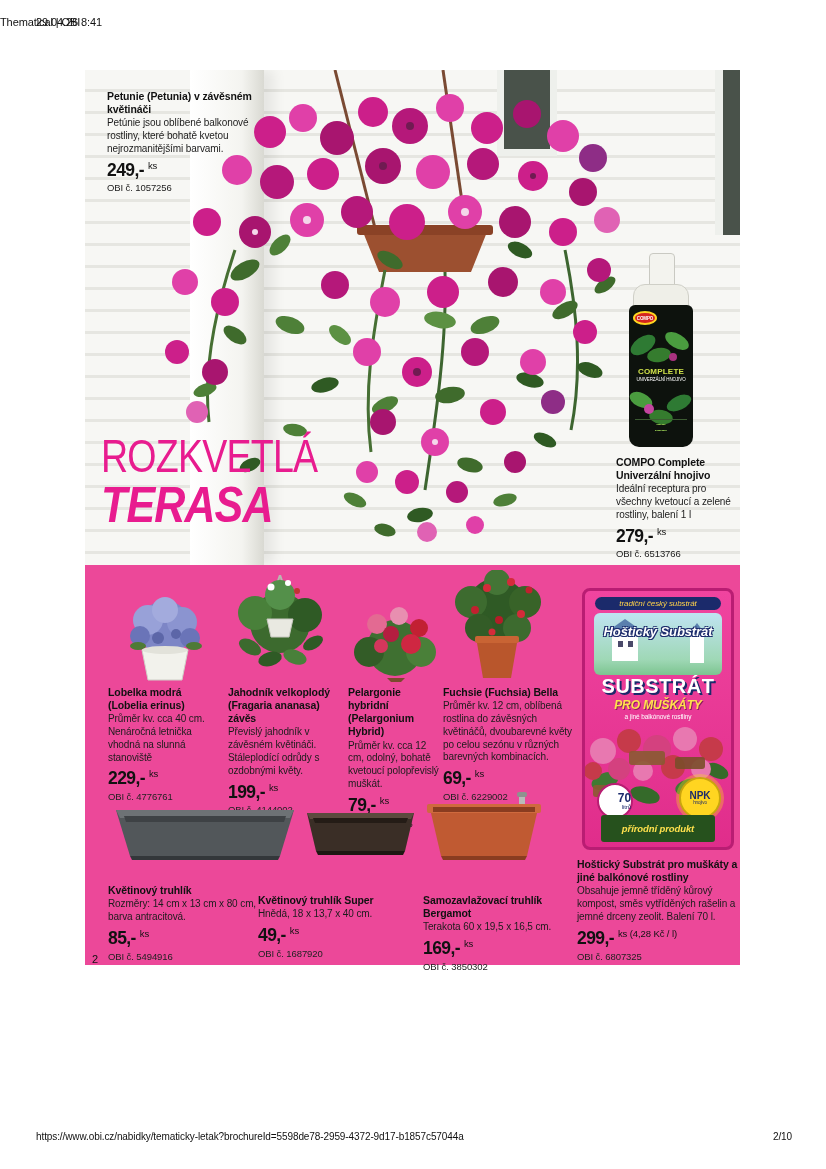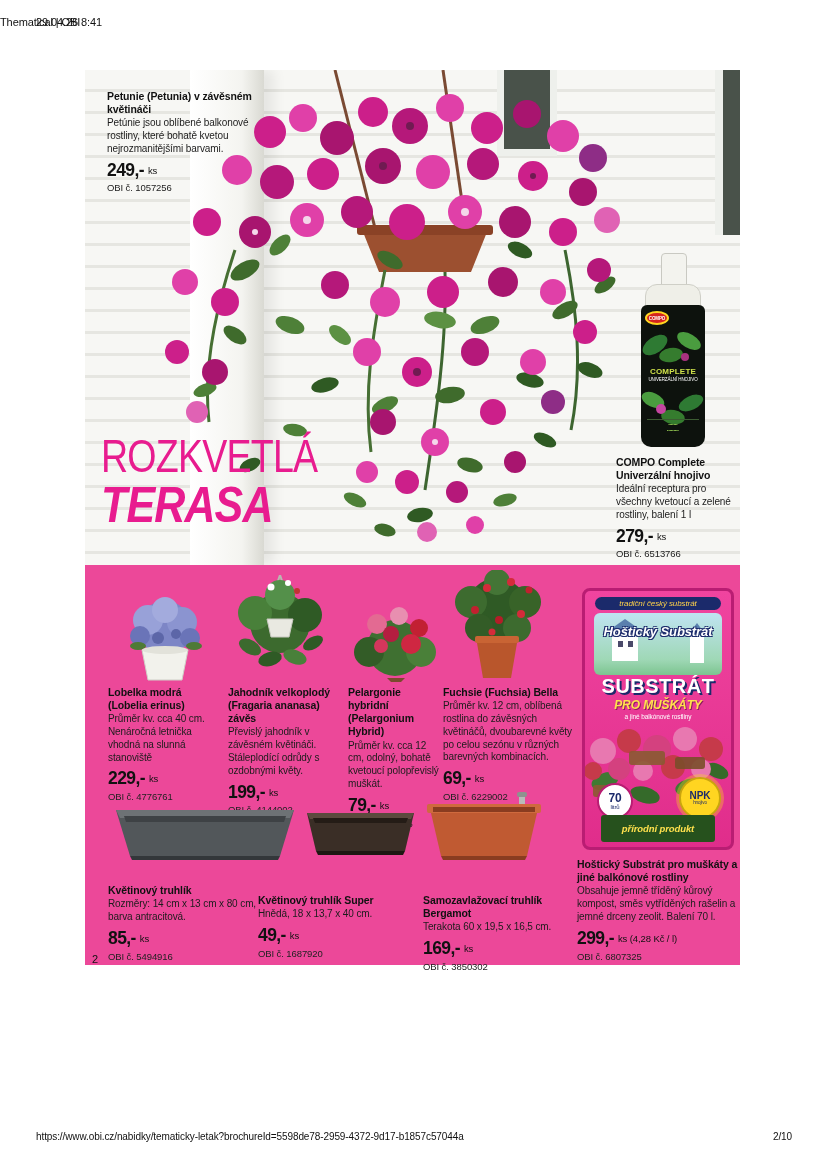--- a/index.html
+++ b/index.html
@@ -35,30 +35,30 @@
     border-left:8px solid #eef0ec; }
 
   .hl1 { left:16px; top:362px; font-size:47px; font-weight:500; color:#e81c8f;
     transform:scaleX(0.80); transform-origin:left top; letter-spacing:-1px; line-height:1; }
   .hl2 { left:16px; top:410px; font-size:50px; font-weight:800; font-style:italic; color:#e81c8f;
     transform:scaleX(0.86); transform-origin:left top; letter-spacing:-1px; line-height:1; }
 
   
   .pname { font-weight:700; font-size:10.5px; line-height:1.25; }
   .pdesc { font-size:10px; line-height:1.28; margin-top:1px; color:#1c1c1c; }
-  .price-row { display:flex; align-items:center; gap:4px; margin-top:4px; }
+  .price-row { display:flex; align-items:flex-start; gap:4px; margin-top:4px; }
   .price { font-weight:700; font-size:17.5px; letter-spacing:-0.6px; }
   .unit { font-size:9.5px; }
   .sku { font-size:9.5px; margin-top:1px; color:#222; }
 
   .petunia-info { left:22px; top:20px; width:152px; }
   .compo-info { left:531px; top:386px; width:122px; }
 
   
-  .bottle { left:552px; top:183px; width:72px; height:202px; }
+  .bottle { left:540px; top:183px; width:72px; height:202px; }
   .bottle-cap { left:24px; top:0; width:26px; height:34px; background:#f3f3ee;
     border:1px solid #c9c9c2; border-radius:4px 4px 2px 2px; }
   .bottle-shoulder { left:8px; top:31px; width:56px; height:24px; background:#efefe8;
     border:1px solid #cfcfc7; border-radius:12px 12px 0 0; }
   .bottle-body { left:4px; top:52px; width:64px; height:142px; background:#0d120d;
     border-radius:6px 6px 10px 10px; overflow:hidden; }
   .compo-logo { left:4px; top:6px; width:24px; height:14px; background:#d42420;
     border:2px solid #ffd521; border-radius:50%; color:#fff; font-size:4.5px; font-weight:700;
     display:flex; align-items:center; justify-content:center; }
   .bottle-title { left:0; right:0; top:62px; text-align:center; color:#cfe14a;
@@ -84,21 +84,21 @@
     background:linear-gradient(180deg,#bfe3f2 0%,#9fd8b6 75%,#7cc48f 100%); }
   .bag-brand { left:0; right:0; top:34px; text-align:center; color:#ffffff; font-weight:800;
     font-style:italic; font-size:13px; line-height:1.0;
     text-shadow:1px 1px 0 #1b2a6b, -1px 1px 0 #1b2a6b, 1px -1px 0 #1b2a6b, -1px -1px 0 #1b2a6b; }
   .bag-title { left:0; right:0; top:84px; text-align:center; color:#ffffff; font-weight:800;
     font-size:20px; letter-spacing:0.5px; text-shadow:2px 2px 0 #1b2a6b; }
   .bag-sub { left:0; right:0; top:107px; text-align:center; color:#ffe14d; font-weight:800;
     font-style:italic; font-size:12px; text-shadow:1px 1px 0 #8c1d5e; }
   .bag-sub2 { left:0; right:0; top:122px; text-align:center; color:#fff; font-size:6.5px; }
   .bag-badge70 { left:12px; top:192px; width:36px; height:36px; border-radius:50%;
-    background:#ffffff; border:2px solid #b91d73; color:#1b2a6b; text-align:center;
+    background:#ffffff; border:2px solid #b91d73; color:#1b2a6b; text-align:right;
     display:flex; flex-direction:column; justify-content:center; line-height:1; }
   .bag-badge70 .b70 { font-size:12px; font-weight:800; }
   .bag-badge70 .blitru { font-size:6px; }
   .bag-npk { right:10px; top:186px; width:42px; height:42px; border-radius:50%;
     background:#ffd521; border:2px solid #caa50e; color:#1b2a6b; text-align:center;
     display:flex; flex-direction:column; justify-content:center; line-height:1.1;
     box-shadow:0 0 0 3px rgba(255,213,33,0.35); }
   .bag-npk .npk { font-size:10px; font-weight:800; }
   .bag-npk .npksub { font-size:4.5px; }
   .bag-foot { left:16px; right:16px; bottom:5px; background:#26511d; color:#ffe14d;

